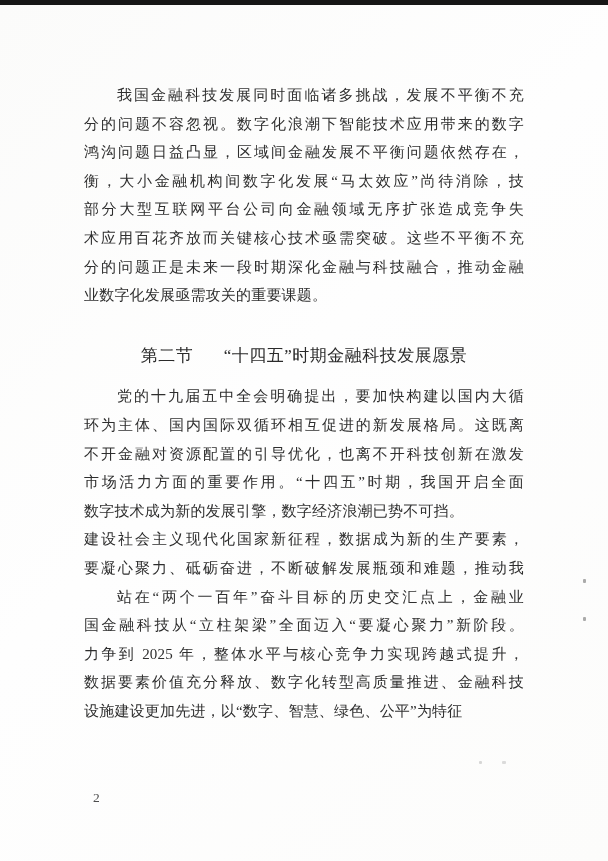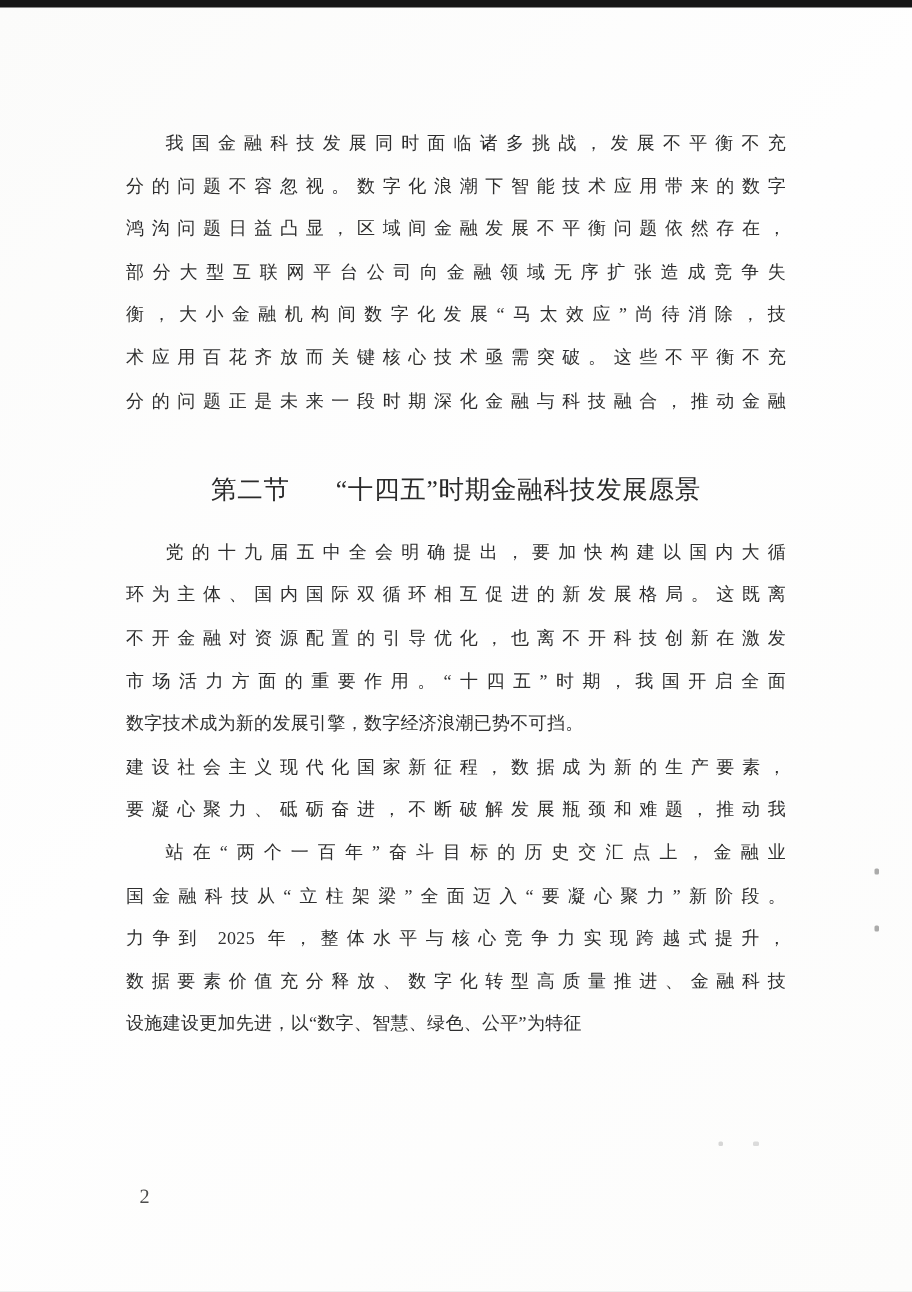--- a/index.html
+++ b/index.html
@@ -24,21 +24,21 @@
     height: 5px;
     background: #161616;
   }
   .content {
     position: absolute;
     top: 81px;
     left: 84px;
     width: 440px;
   }
   .para .tline {
-    font-size: 12px;
+    font-size: 15px;
     line-height: 28.6px;
     height: 28.6px;
     overflow: hidden;
     white-space: nowrap;
     text-align: justify;
     text-align-last: justify;
     text-justify: inter-character;
     letter-spacing: 0.2px;
   }
   .para .tline.first { text-indent: 2.2em; }
@@ -77,24 +77,25 @@
 <body>
 
 <div class="page">
   <div class="top-edge"></div>
 
   <div class="content">
     <div class="para">
         <div class="tline first">我国金融科技发展同时面临诸多挑战，发展不平衡不充</div>
         <div class="tline">分的问题不容忽视。数字化浪潮下智能技术应用带来的数字</div>
         <div class="tline">鸿沟问题日益凸显，区域间金融发展不平衡问题依然存在，</div>
+        <div class="tline">衡，大小金融机构间数字化发展“马太效应”尚待消除，技</div>
         <div class="tline">部分大型互联网平台公司向金融领域无序扩张造成竞争失</div>
-        <div class="tline">衡，大小金融机构间数字化发展“马太效应”尚待消除，技</div>
         <div class="tline">术应用百花齐放而关键核心技术亟需突破。这些不平衡不充</div>
         <div class="tline">分的问题正是未来一段时期深化金融与科技融合，推动金融</div>
+        <div class="tline last">业数字化发展亟需攻关的重要课题。</div>
       </div>
 
     <div class="heading">
       <span class="sec">第二节</span><span class="ttl">“十四五”时期金融科技发展愿景</span>
     </div>
 
     <div class="para">
         <div class="tline first">党的十九届五中全会明确提出，要加快构建以国内大循</div>
         <div class="tline">环为主体、国内国际双循环相互促进的新发展格局。这既离</div>
         <div class="tline">不开金融对资源配置的引导优化，也离不开科技创新在激发</div>

